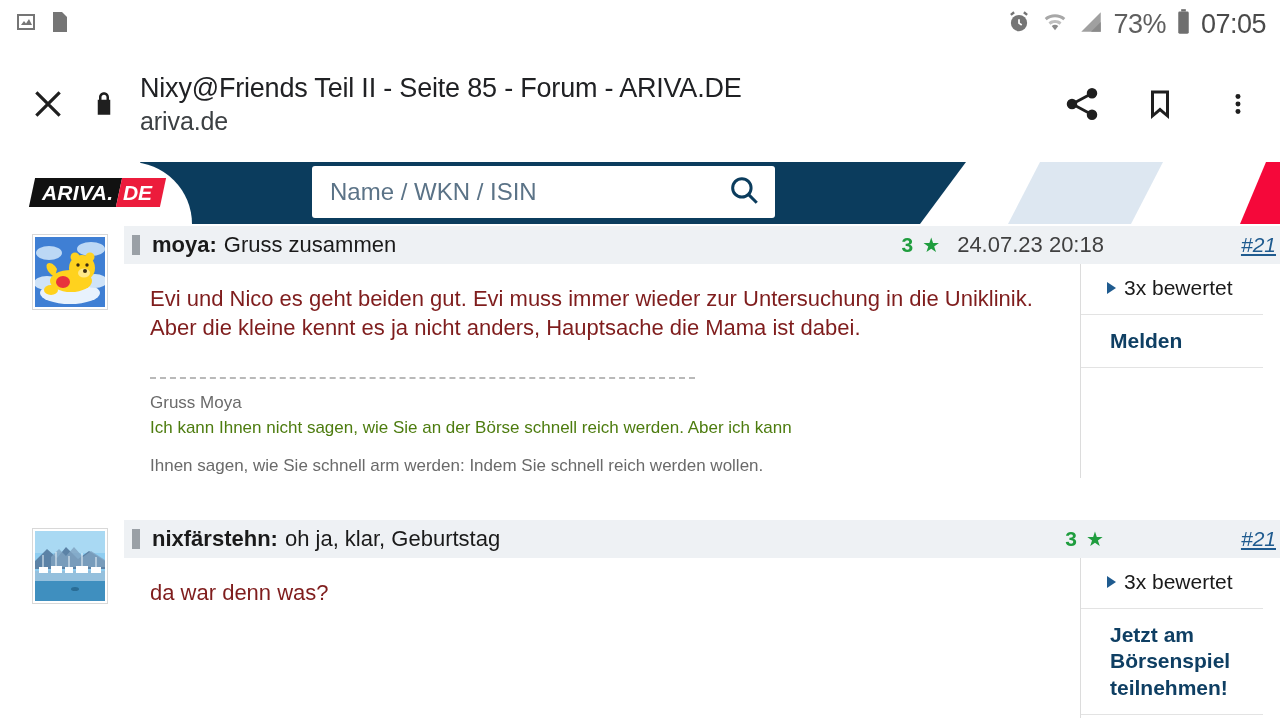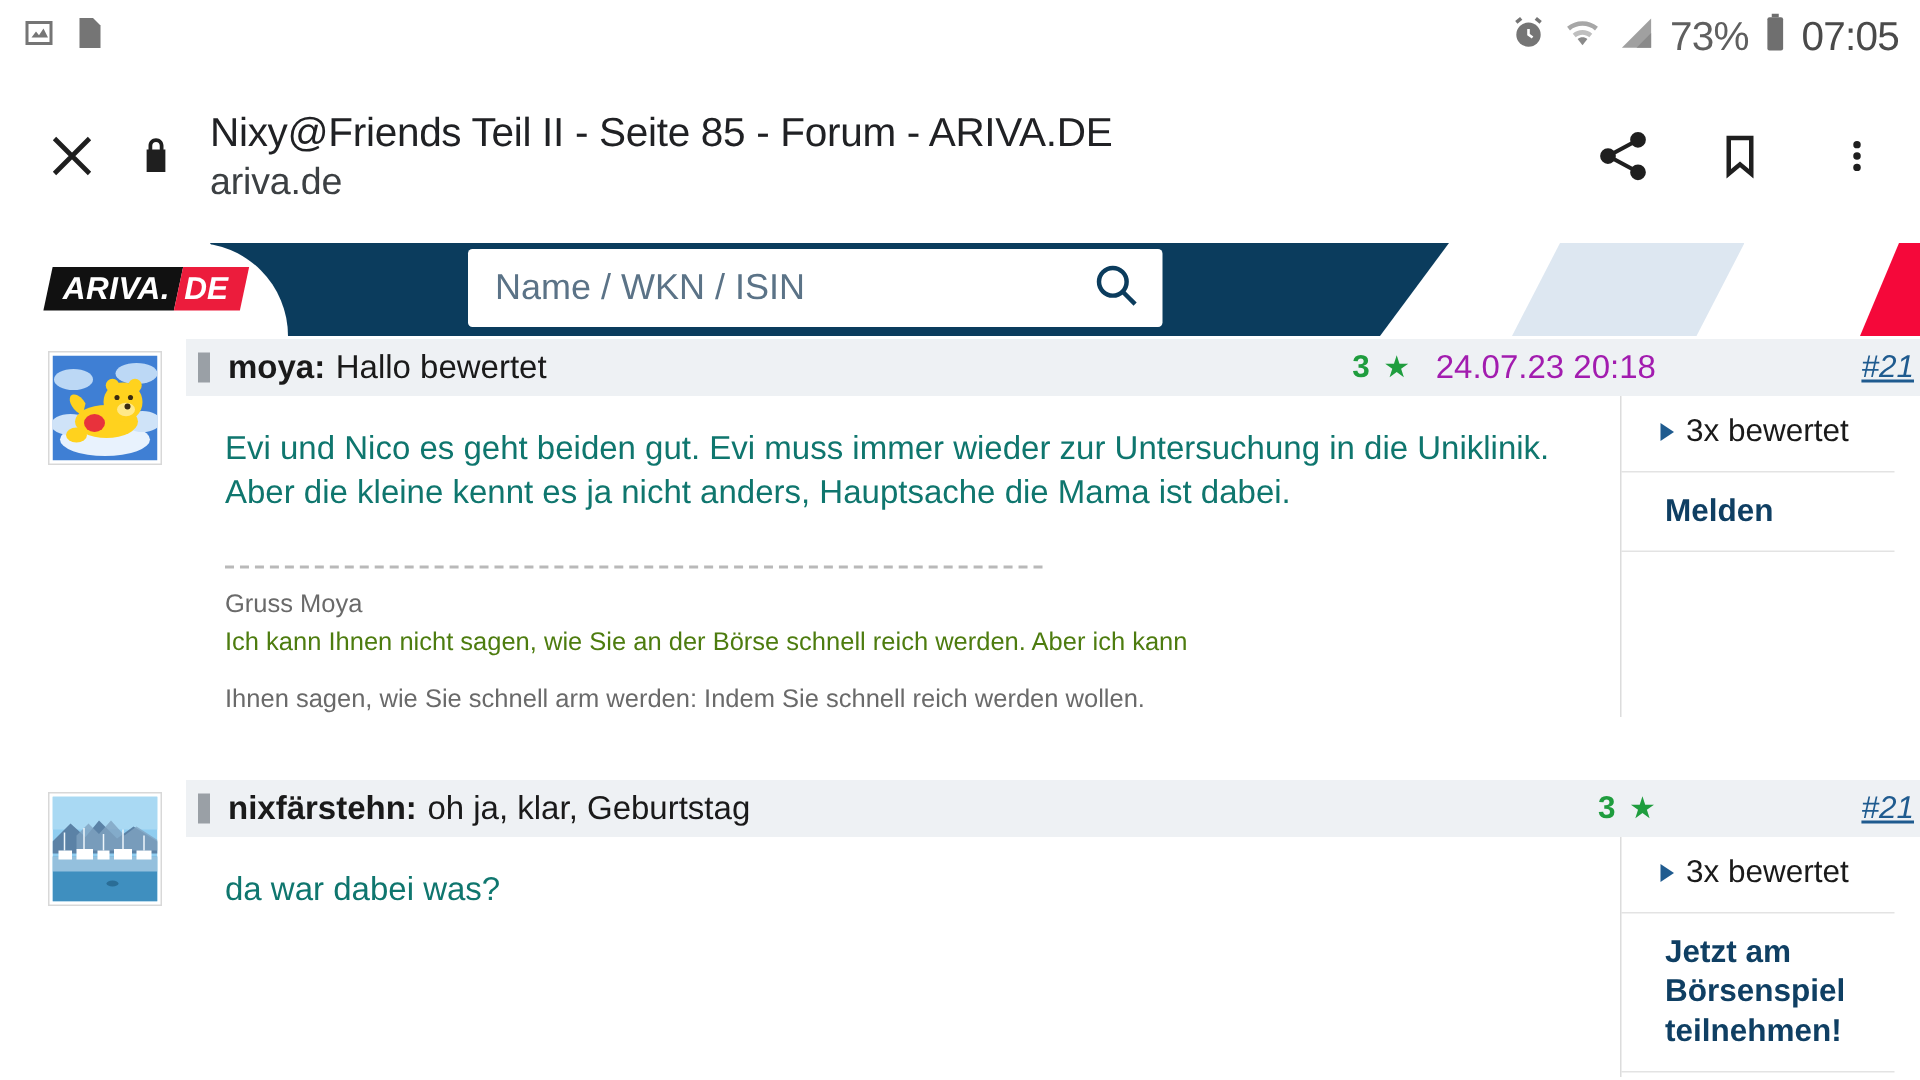--- a/index.html
+++ b/index.html
@@ -115,31 +115,31 @@
   }
   .quote-bar {
     width: 8px; height: 20px; background: #9aa0a6; display: inline-block; margin-right: 12px;
     flex: none;
   }
   .post-user { font-size: 22px; font-weight: bold; color: #1a1a1a; }
   .post-subject { font-size: 22px; color: #1a1a1a; margin-left: 7px; }
   .post-meta { margin-left: auto; display: flex; align-items: center; gap: 9px; padding-right: 4px; }
   .rating-count { font-size: 21px; color: #1f9d3e; font-weight: bold; }
   .star { color: #1f9d3e; font-size: 20px; line-height: 1; }
-  .post-date { font-size: 22px; color: #a21caf; margin-left: 8px; }
+  .post-date { font-size: 22px; color: #404040; margin-left: 8px; }
   .post-num {
     font-size: 21px; color: #1f5b8f; text-decoration: underline; font-style: italic;
     margin-left: 128px; white-space: nowrap;
   }
   .post-body-wrap { display: flex; }
   .post-body {
     width: 957px; padding: 20px 24px 0 26px; position: relative;
     border-right: 1px solid #dcdcdc;
   }
-  .ptext { font-size: 22px; color: #0f766e; line-height: 1.33; }
+  .ptext { font-size: 22px; color: #7f1d1d; line-height: 1.33; }
   .ptext.gap { margin-top: 34px; }
   .sig-sep {
     margin-top: 34px; border-top: 2px dashed #b9b9b9; width: 545px; height: 0;
   }
   .sig { font-size: 17px; color: #6a6a6a; margin-top: 12px; line-height: 1.4; }
   .sig-quote { font-size: 17px; color: #4d7c0f; line-height: 1.65; }
   .post-side { width: 199px; padding: 12px 17px 0 0; }
   .side-rated {
     display: flex; align-items: center; gap: 8px; padding: 0 0 14px 26px;
     border-bottom: 1px solid #e3e3e3; font-size: 21px; color: #1a1a1a;
@@ -291,21 +291,21 @@
           <circle cx="52" cy="28" r="1.7" fill="#3a2a10"></circle>
           <path d="M20 40c-6-3-10-9-8-13 3-3 8 1 10 5z" fill="#ffd21e"></path>
           <ellipse cx="28" cy="45" rx="7" ry="6" fill="#e8323c"></ellipse>
           <ellipse cx="16" cy="53" rx="7" ry="5" fill="#ffd21e"></ellipse>
         </svg>
       </div>
       <div class="post-main">
         <div class="post-head">
           <span class="quote-bar"></span>
           <span class="post-user">moya:</span>
-          <span class="post-subject">Hallo bewertet</span>
+          <span class="post-subject">Gruss zusammen</span>
           <span class="post-meta">
             <span class="rating-count">3</span>
             <span class="star">★</span>
             <span class="post-date">24.07.23 20:18</span>
             <a class="post-num">#21</a>
           </span>
         </div>
         <div class="post-body-wrap">
           <div class="post-body">
             <div class="ptext">Evi und Nico es geht beiden gut. Evi muss immer wieder zur Untersuchung in die Uniklinik.</div>
@@ -354,21 +354,21 @@
           <span class="post-user">nixfärstehn:</span>
           <span class="post-subject">oh ja, klar, Geburtstag</span>
           <span class="post-meta">
             <span class="rating-count">3</span>
             <span class="star">★</span>
             <a class="post-num">#21</a>
           </span>
         </div>
         <div class="post-body-wrap">
           <div class="post-body" style="height:160px;">
-            <div class="ptext">da war dabei was?</div>
+            <div class="ptext">da war denn was?</div>
 
           </div>
           <div class="post-side">
             <div class="side-rated">
               <span class="tri"></span>
               <span>3x bewertet</span>
             </div>
             <a class="side-link">Jetzt am Börsenspiel teilnehmen!</a>
 
           </div>

